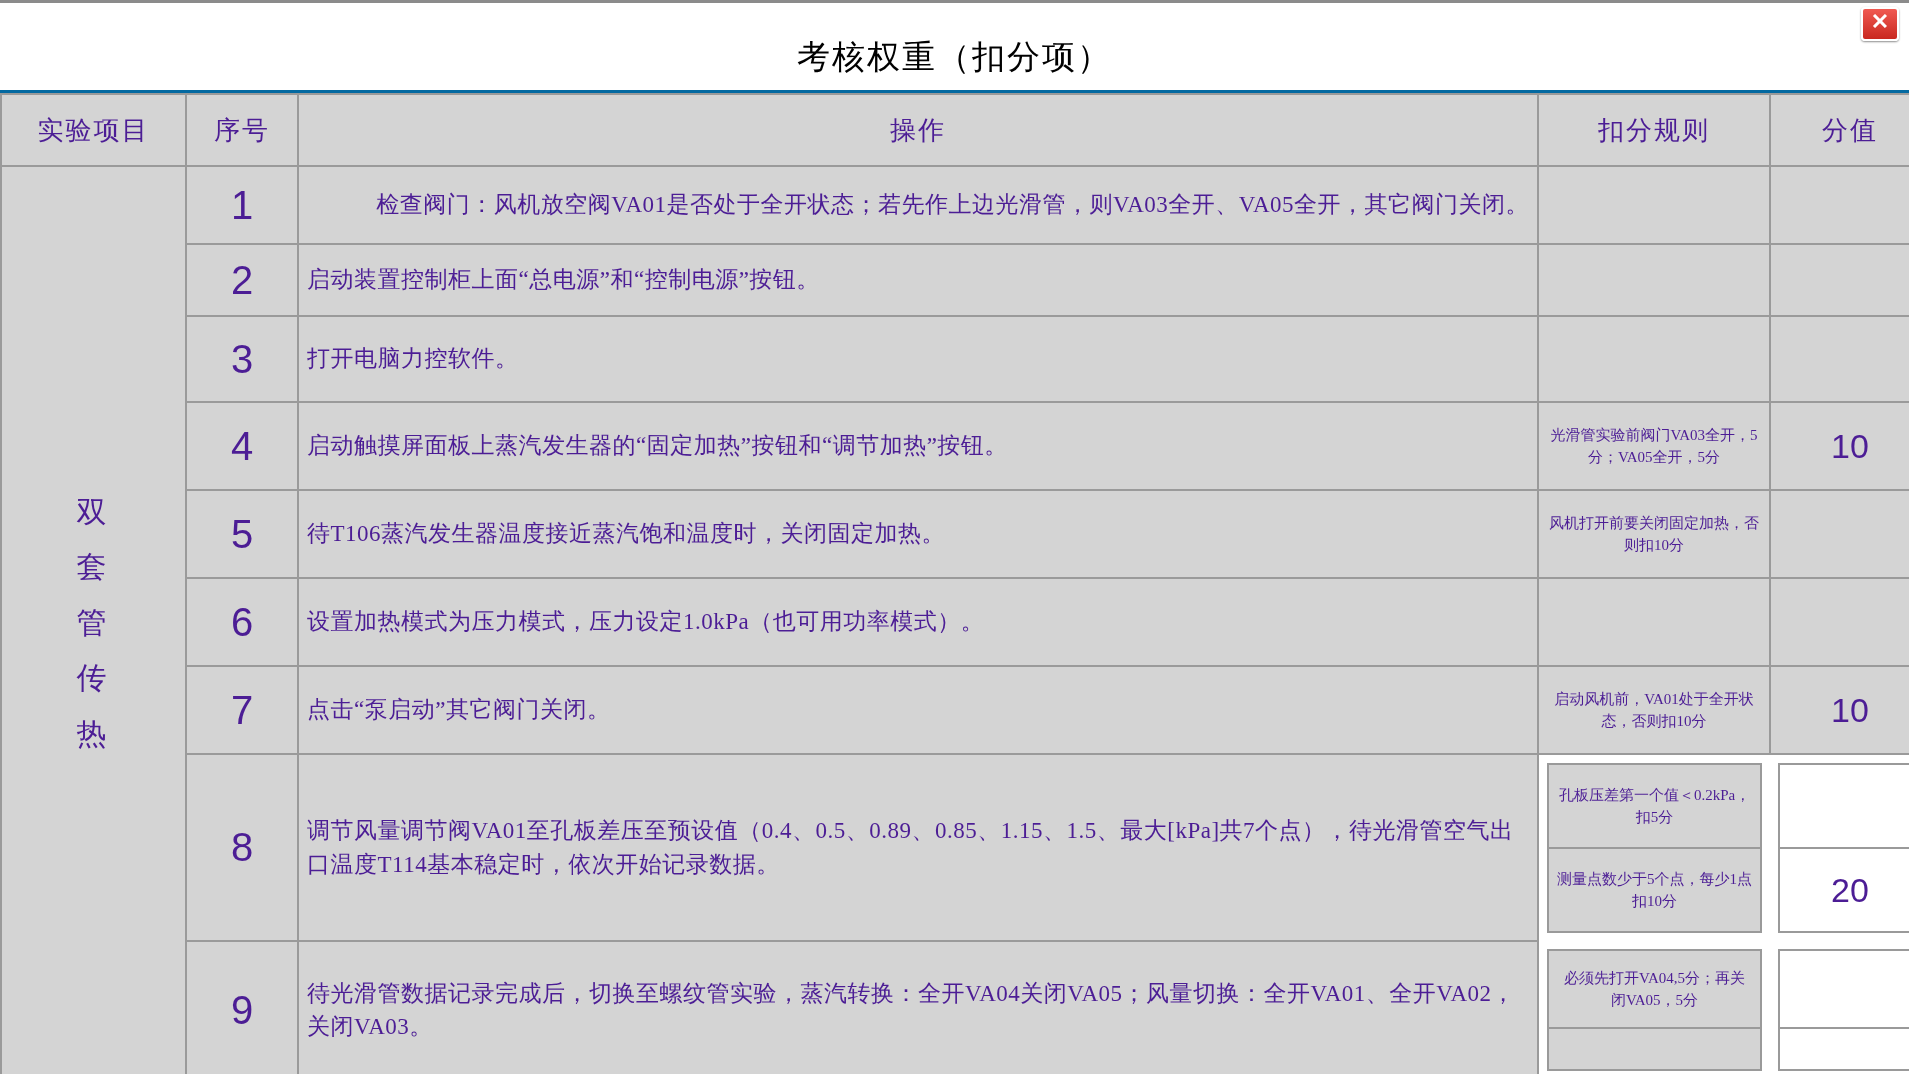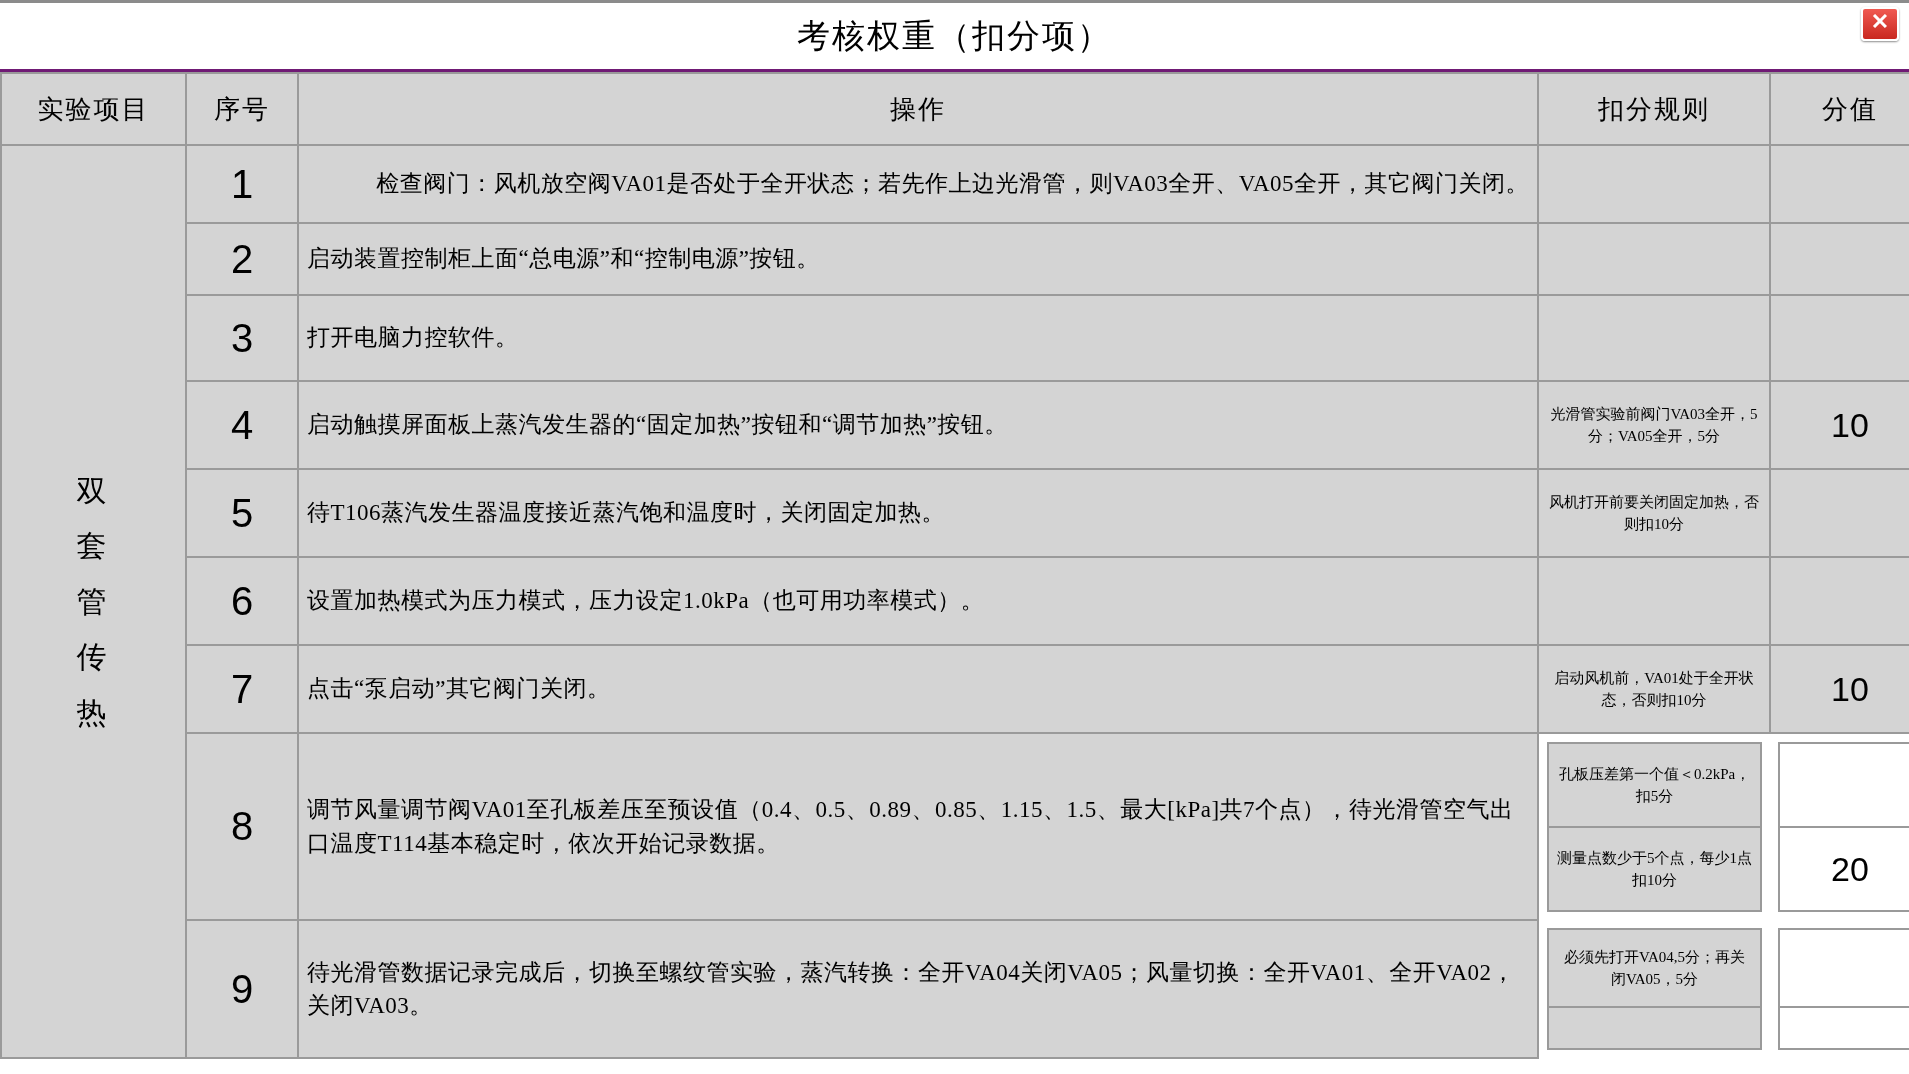--- a/index.html
+++ b/index.html
@@ -41,43 +41,44 @@
     z-index: 30;
   }
 
   
   .title-bar {
     height: 69px;
     display: flex;
     align-items: center;
     justify-content: center;
     background: #ffffff;
-    border-bottom: 3px solid #701a75;
+    border-bottom: 3px solid #0369a1;
     box-sizing: border-box;
+    margin-top: 21px;
   }
   .title-text {
     font-size: 33px;
     letter-spacing: 2px;
     color: #000;
     font-family: "Liberation Serif", "DejaVu Serif", serif;
   }
 
   
   table.grid {
     border-collapse: collapse;
     width: 1909px;
     table-layout: fixed;
   }
   table.grid td, table.grid th {
     border: 2px solid #9a9a9a;
     background: #d4d4d4;
     padding: 6px 8px;
     box-sizing: border-box;
     vertical-align: middle;
-    color: #000000;
+    color: #4c1d95;
   }
   th.hdr {
     font-weight: normal;
     font-size: 26px;
     height: 72px;
     text-align: center;
     letter-spacing: 2px;
   }
   
   col.c-item   { width: 185px; }

